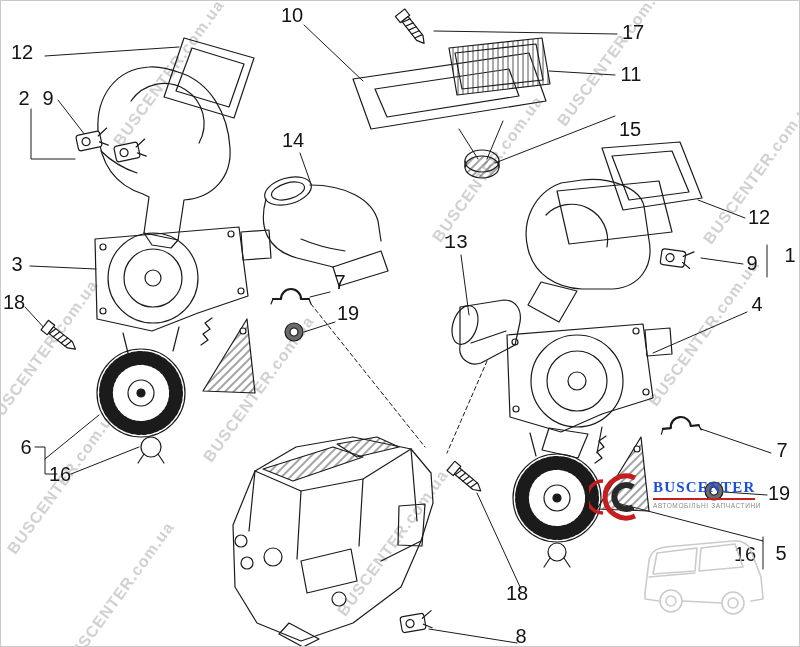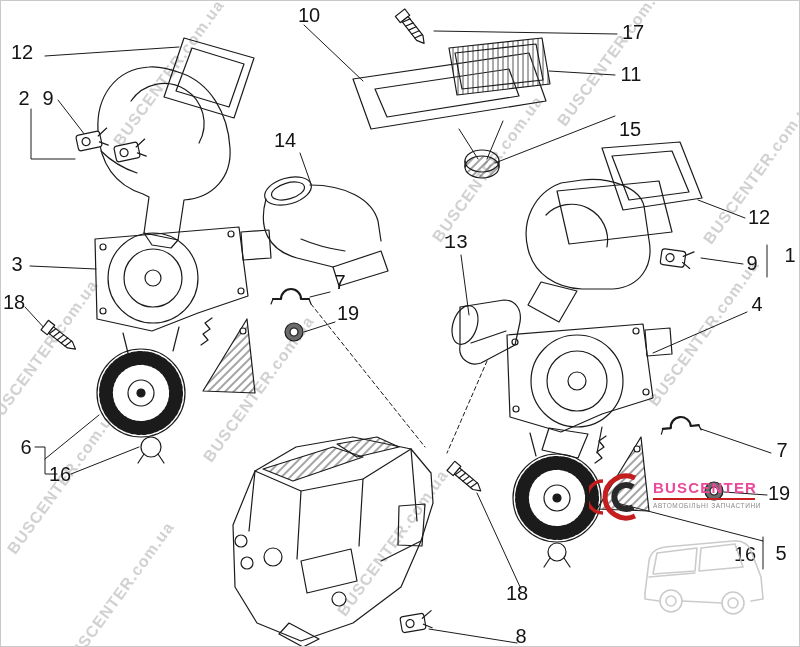--- a/index.html
+++ b/index.html
@@ -19,21 +19,21 @@
     font-size:16px;font-weight:700;letter-spacing:1px;white-space:nowrap;
     color:rgba(172,172,172,0.55);
   }
   .callout{
     position:absolute;transform:translate(-50%,-50%);
     font-size:20px;color:#141414;line-height:1;
   }
   .logo-row{display:flex;align-items:flex-start;}
   .logo-text{margin-left:4px;margin-top:8px;}
   .logo-brand{
-    font-size:15px;font-weight:700;letter-spacing:1.2px;color:#ec4899;display:block;
+    font-size:15px;font-weight:700;letter-spacing:1.2px;color:#1d4ed8;display:block;font-family:Liberation Serif, serif;
   }
   .logo-rule{height:2px;width:102px;background:var(--accent,#c41e1e);margin:2px 0 2px 0;}
   .logo-tagline{font-size:6.5px;letter-spacing:0.6px;color:#8a8a8a;display:block;}
   .van-wrap{position:absolute;left:46px;top:56px;opacity:.9;}
 </style>
 </head>
 <body>
 
 <div id="stage">
 
@@ -235,28 +235,28 @@
         <polygon points="398,505 424,503 421,545 397,544"></polygon>
         <circle cx="240" cy="540" r="6"></circle>
           <circle cx="246" cy="562" r="6"></circle>
       </g>
 
       <use href="#actuator-shape" transform="translate(412,622) rotate(-10)"></use>
     </g>
   </svg>
 
   <div id="callout-layer" class="layer">
-      <div class="callout" style="left: 308px; top: 14px;">10</div>
+      <div class="callout" style="left: 291px; top: 14px;">10</div>
       <div class="callout" style="left: 632px; top: 31px;">17</div>
       <div class="callout" style="left: 21px; top: 51px;">12</div>
       <div class="callout" style="left: 630px; top: 73px;">11</div>
       <div class="callout" style="left: 23px; top: 97px;">2</div>
       <div class="callout" style="left: 47px; top: 97px;">9</div>
       <div class="callout" style="left: 629px; top: 128px;">15</div>
-      <div class="callout" style="left: 284px; top: 139px;">14</div>
+      <div class="callout" style="left: 292px; top: 139px;">14</div>
       <div class="callout" style="left: 758px; top: 216px;">12</div>
       <div class="callout" style="left: 455px; top: 242px; font-family: Liberation Mono, monospace;">13</div>
       <div class="callout" style="left: 16px; top: 263px;">3</div>
       <div class="callout" style="left: 751px; top: 262px;">9</div>
       <div class="callout" style="left: 789px; top: 254px;">1</div>
       <div class="callout" style="left: 13px; top: 301px;">18</div>
       <div class="callout" style="left: 339px; top: 281px;">7</div>
       <div class="callout" style="left: 347px; top: 312px;">19</div>
       <div class="callout" style="left: 756px; top: 303px;">4</div>
       <div class="callout" style="left: 25px; top: 446px;">6</div>

